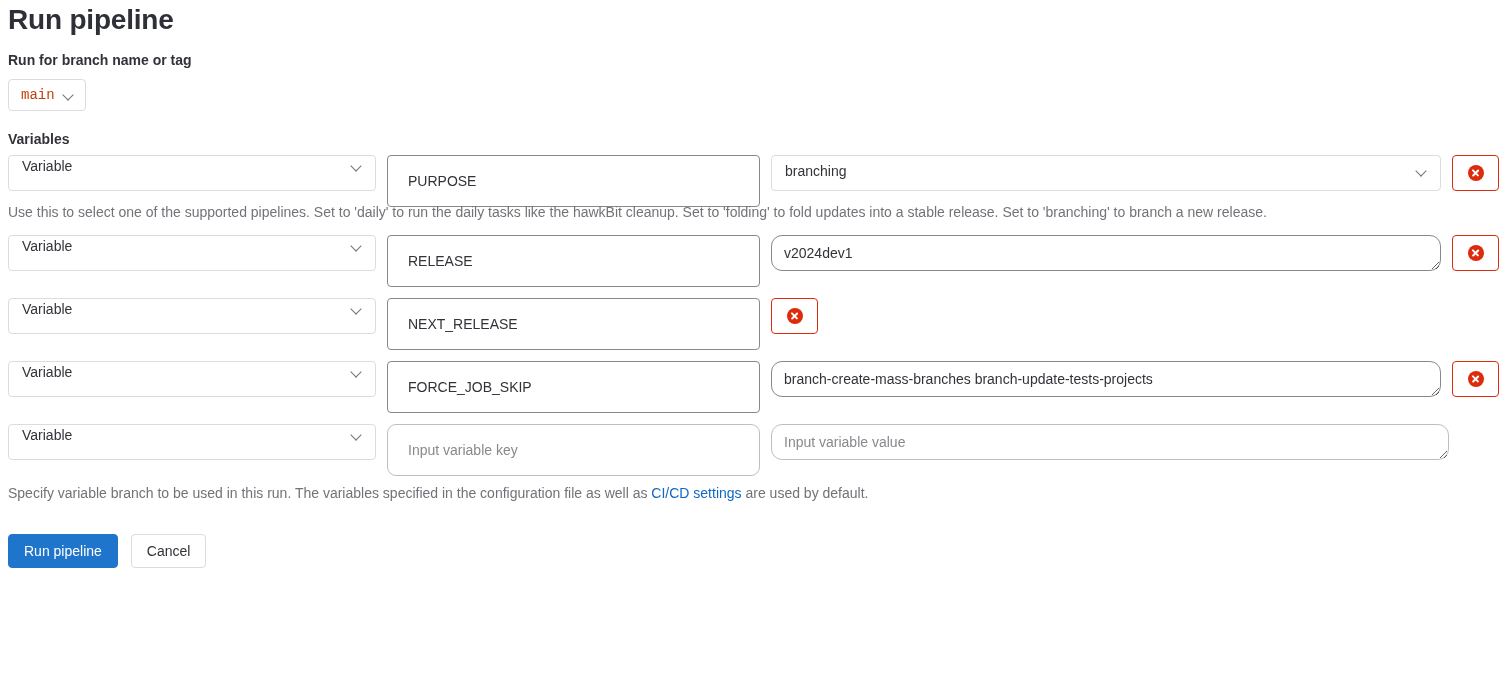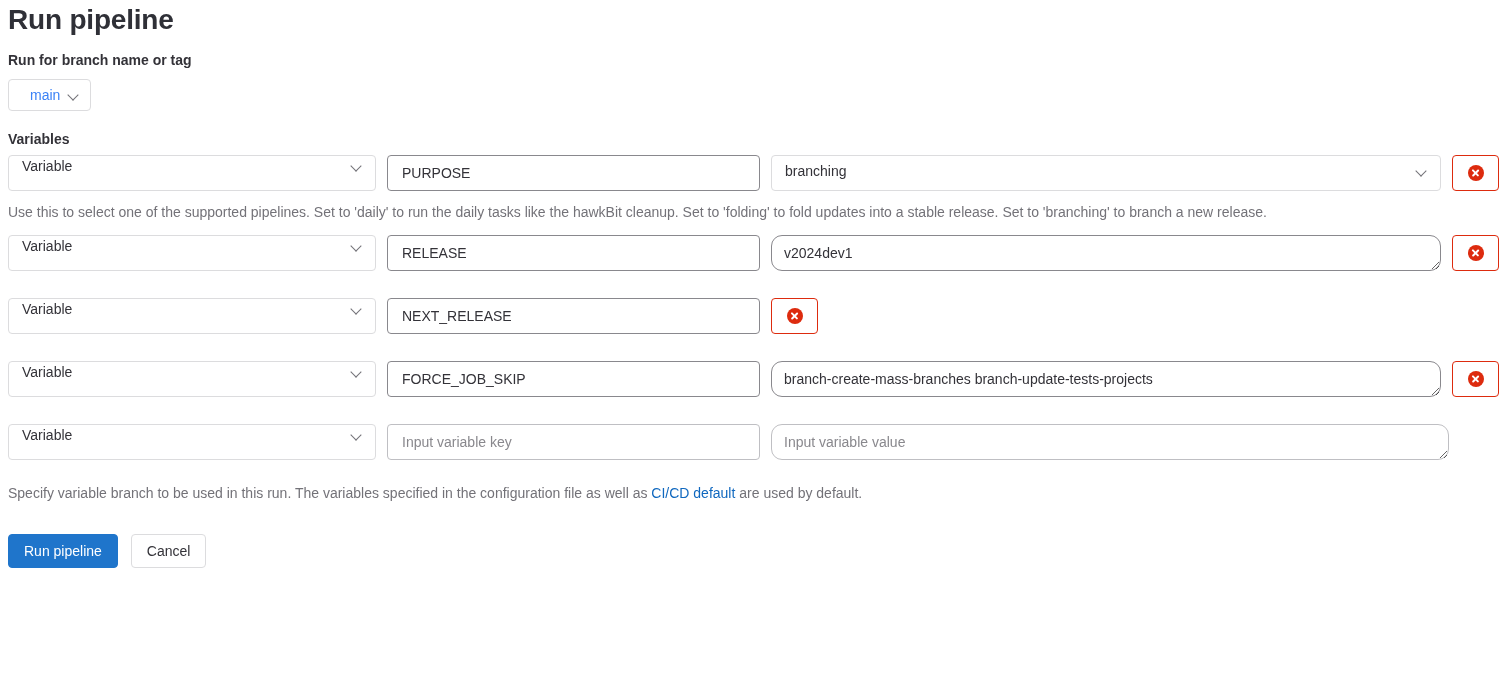--- a/index.html
+++ b/index.html
@@ -43,25 +43,24 @@
     gap: 8px;
     height: 32px;
     padding: 0 10px 0 12px;
     background: #ffffff;
     border: 1px solid #dcdcde;
     border-radius: 4px;
     box-sizing: border-box;
     cursor: pointer;
   }
   .branch-dropdown .branch-name {
-    font-family: Liberation Sans, sans-serif;
-    font-size: 14px;
-    color: #3b82f6;
+    font-family: Liberation Mono, monospace;
+    font-size: 14px;
+    color: #c2410c;
     line-height: 1;
-    margin-left: 9px;
   }
   .chev {
     display: inline-block;
     width: 12px;
     height: 12px;
     position: relative;
     flex: none;
   }
   .chev::before {
     content: "";
@@ -103,33 +102,33 @@
     align-items: center;
     justify-content: space-between;
     padding: 0 12px 15px 13px;
     font-size: 14px;
     color: #333238;
     cursor: pointer;
     flex: none;
   }
   .key-input {
     width: 373px;
-    height: 36px;
+    height: 52px;
     box-sizing: border-box;
     border: 1px solid #89888d;
     border-radius: 4px;
     background: #ffffff;
     font-size: 14px;
     color: #333238;
-    padding: 0 14px;
+    padding: 0 20px;
     font-family: "Liberation Sans", sans-serif;
     outline: none;
     flex: none;
   }
-  .key-input.empty { border-color: #bfbfc3; }
+  .key-input.empty { border-color: #bfbfc3; border-radius: 9px; }
   .key-input::placeholder { color: #89888d; }
 
   .value-select {
     width: 670px;
     height: 36px;
     box-sizing: border-box;
     border: 1px solid #dcdcde;
     border-radius: 4px;
     background: #ffffff;
     display: flex;
@@ -323,21 +322,21 @@
   <div class="var-row">
     <div class="sel-variable">
       <span>Variable</span>
       <span class="chev"></span>
     </div>
     <input class="key-input empty" type="text" placeholder="Input variable key" style="">
     <textarea class="value-textarea wide empty" placeholder="Input variable value" style=""></textarea>
   </div>
 
   <div class="footer-text">
-    <span>Specify variable branch to be used in this run. The variables specified in the configuration file as well as </span><a class="link">CI/CD default</a><span> are used by default.</span>
+    <span>Specify variable branch to be used in this run. The variables specified in the configuration file as well as </span><a class="link">CI/CD settings</a><span> are used by default.</span>
   </div>
 
 
   <div class="actions">
     <button class="btn-primary">Run pipeline</button>
     <button class="btn-secondary">Cancel</button>
   </div>
 
 </div>
 

